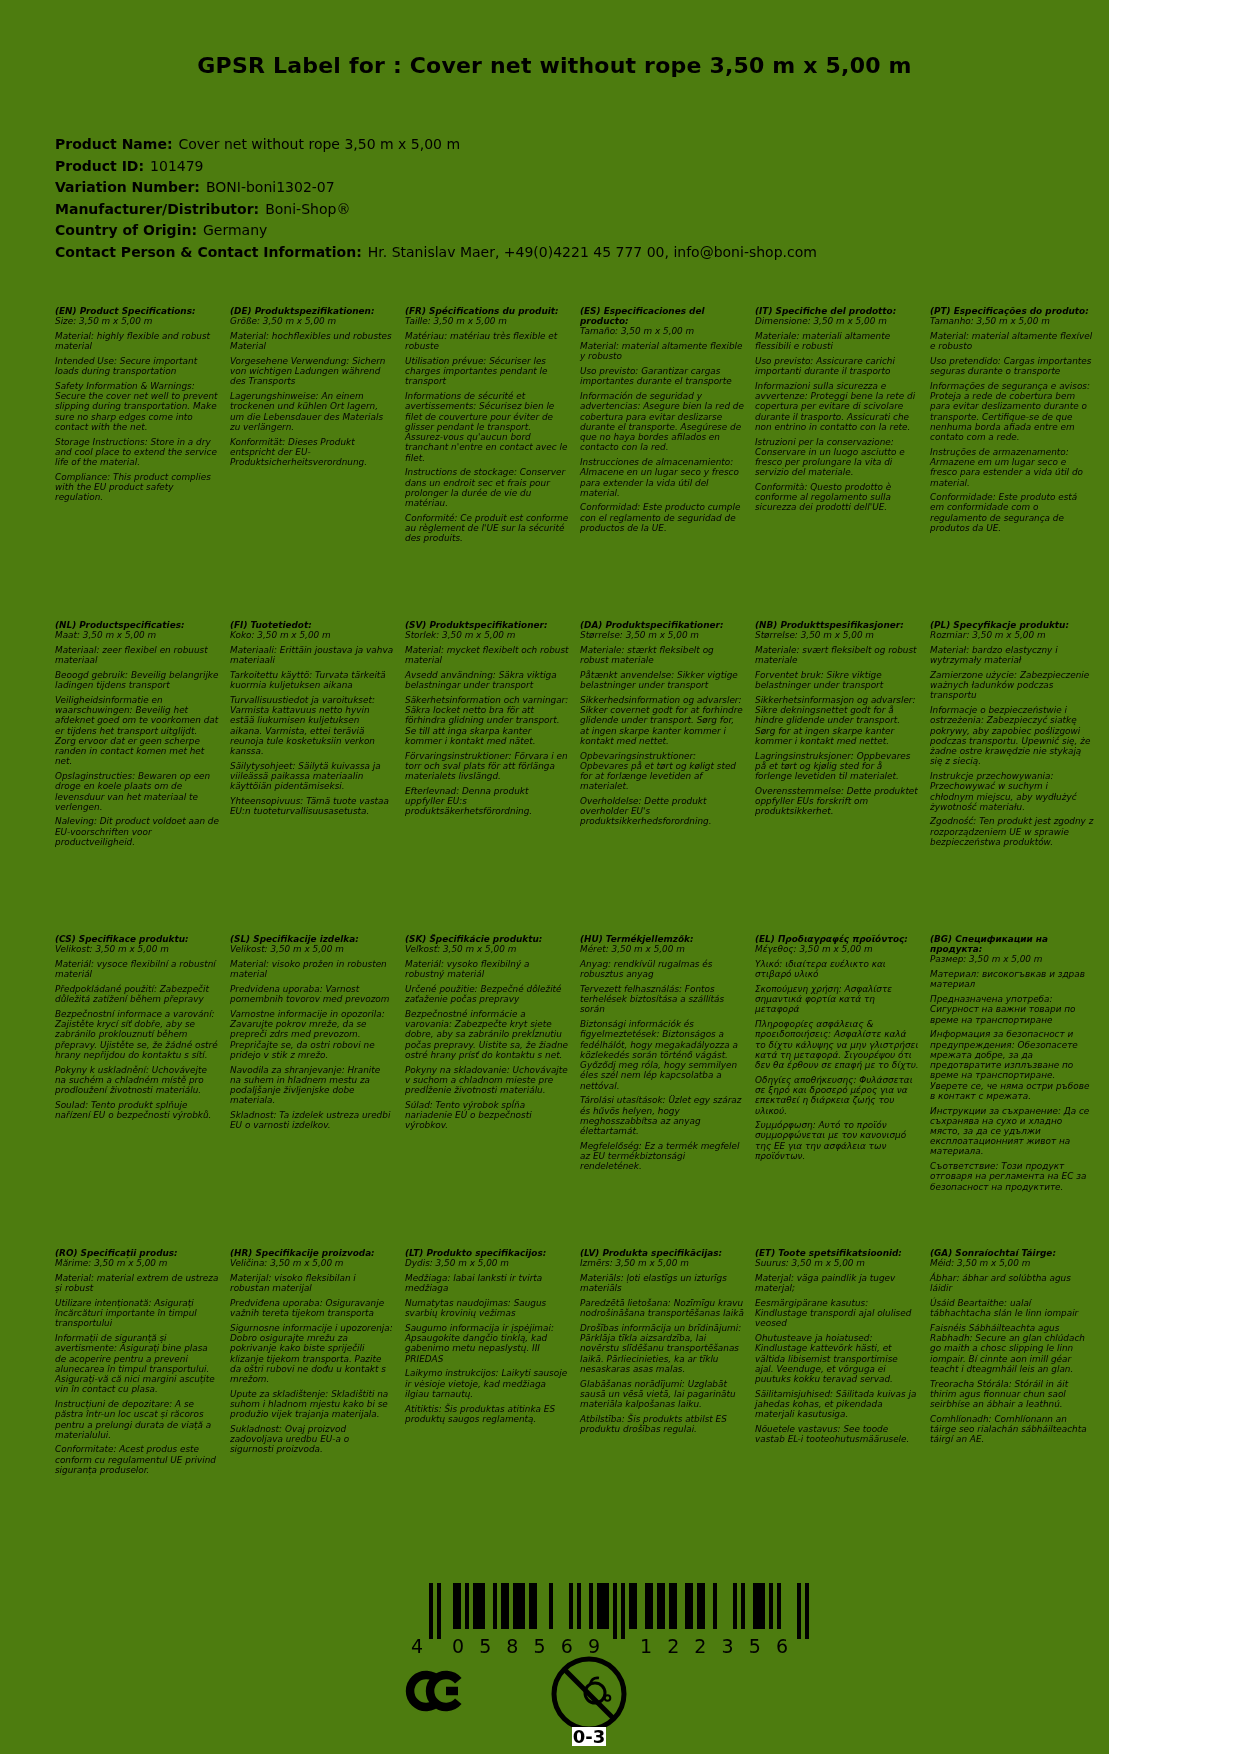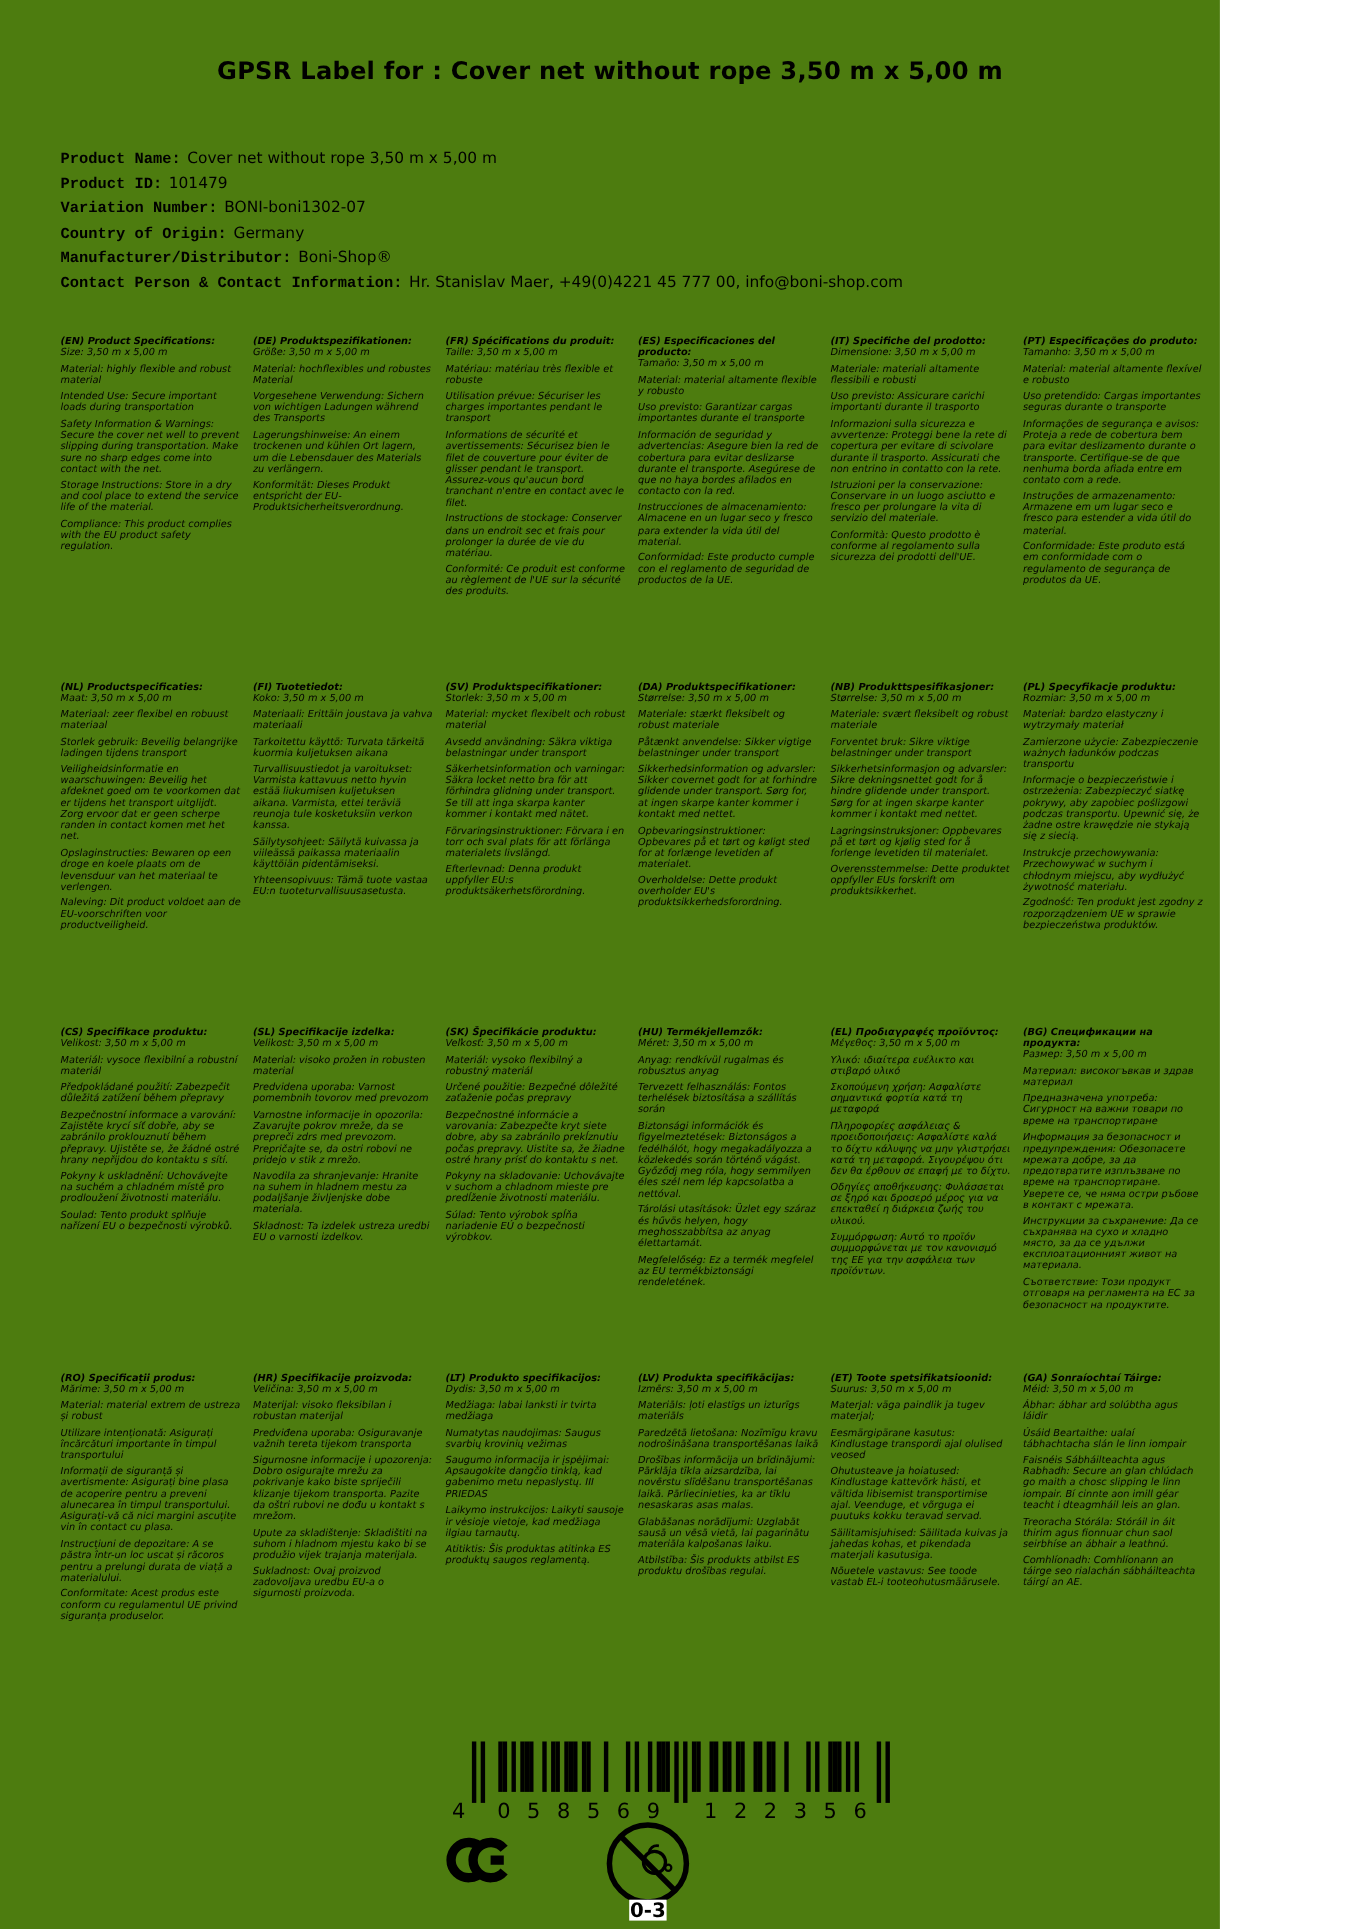--- a/index.html
+++ b/index.html
@@ -20,21 +20,21 @@
     font-size: 22px;
     font-weight: bold;
     letter-spacing: 0.2px;
   }
   .product-info {
     position: absolute;
     left: 55px; top: 134px;
     font-size: 14px;
     line-height: 21.6px;
   }
-  .pi-label { font-weight: bold; font-family: Liberation Mono, monospace; }
+  .pi-label { font-weight: bold; }
   .pi-value { margin-left: 6px; }
   .lang-grid {
     position: absolute;
     left: 55px; top: 306px;
     display: grid;
     grid-template-columns: repeat(6, 168px);
     column-gap: 7px;
     grid-auto-rows: 314px;
     font-style: italic;
   }
@@ -54,22 +54,22 @@
 <body>
 
 <div class="page">
 
   <h1 class="title">GPSR Label for : Cover net without rope 3,50 m x 5,00 m</h1>
 
   <div class="product-info">
       <div class="pi-row"><span class="pi-label">Product Name:</span><span class="pi-value">Cover net without rope 3,50 m x 5,00 m</span></div>
       <div class="pi-row"><span class="pi-label">Product ID:</span><span class="pi-value">101479</span></div>
       <div class="pi-row"><span class="pi-label">Variation Number:</span><span class="pi-value">BONI-boni1302-07</span></div>
+      <div class="pi-row"><span class="pi-label">Manufacturer/Distributor:</span><span class="pi-value">Boni-Shop®</span></div>
       <div class="pi-row"><span class="pi-label">Country of Origin:</span><span class="pi-value">Germany</span></div>
-      <div class="pi-row"><span class="pi-label">Manufacturer/Distributor:</span><span class="pi-value">Boni-Shop®</span></div>
       <div class="pi-row"><span class="pi-label">Contact Person &amp; Contact Information:</span><span class="pi-value">Hr. Stanislav Maer, +49(0)4221 45 777 00, info@boni-shop.com</span></div>
     </div>
 
   <div class="lang-grid">
       <div class="lang-block">
         <h3>(EN) Product Specifications:</h3>
         <p>Size: 3,50 m x 5,00 m</p>
         <p>Material: highly flexible and robust material</p>
         <p>Intended Use: Secure important loads during transportation</p>
         <p>Safety Information &amp; Warnings: Secure the cover net well to prevent slipping during transportation. Make sure no sharp edges come into contact with the net.</p>
@@ -117,21 +117,21 @@
         <p>Material: material altamente flexível e robusto</p>
         <p>Uso pretendido: Cargas importantes seguras durante o transporte</p>
         <p>Informações de segurança e avisos: Proteja a rede de cobertura bem para evitar deslizamento durante o transporte. Certifique-se de que nenhuma borda afiada entre em contato com a rede.</p>
         <p>Instruções de armazenamento: Armazene em um lugar seco e fresco para estender a vida útil do material.</p>
         <p>Conformidade: Este produto está em conformidade com o regulamento de segurança de produtos da UE.</p>
       </div>
       <div class="lang-block">
         <h3>(NL) Productspecificaties:</h3>
         <p>Maat: 3,50 m x 5,00 m</p>
         <p>Materiaal: zeer flexibel en robuust materiaal</p>
-        <p>Storlek gebruik: Beveilig belangrijke ladingen tijdens transport</p>
+        <p>Beoogd gebruik: Beveilig belangrijke ladingen tijdens transport</p>
         <p>Veiligheidsinformatie en waarschuwingen: Beveilig het afdeknet goed om te voorkomen dat er tijdens het transport uitglijdt. Zorg ervoor dat er geen scherpe randen in contact komen met het net.</p>
         <p>Opslaginstructies: Bewaren op een droge en koele plaats om de levensduur van het materiaal te verlengen.</p>
         <p>Naleving: Dit product voldoet aan de EU-voorschriften voor productveiligheid.</p>
       </div>
       <div class="lang-block">
         <h3>(FI) Tuotetiedot:</h3>
         <p>Koko: 3,50 m x 5,00 m</p>
         <p>Materiaali: Erittäin joustava ja vahva materiaali</p>
         <p>Tarkoitettu käyttö: Turvata tärkeitä kuormia kuljetuksen aikana</p>
         <p>Turvallisuustiedot ja varoitukset: Varmista kattavuus netto hyvin estää liukumisen kuljetuksen aikana. Varmista, ettei teräviä reunoja tule kosketuksiin verkon kanssa.</p>

